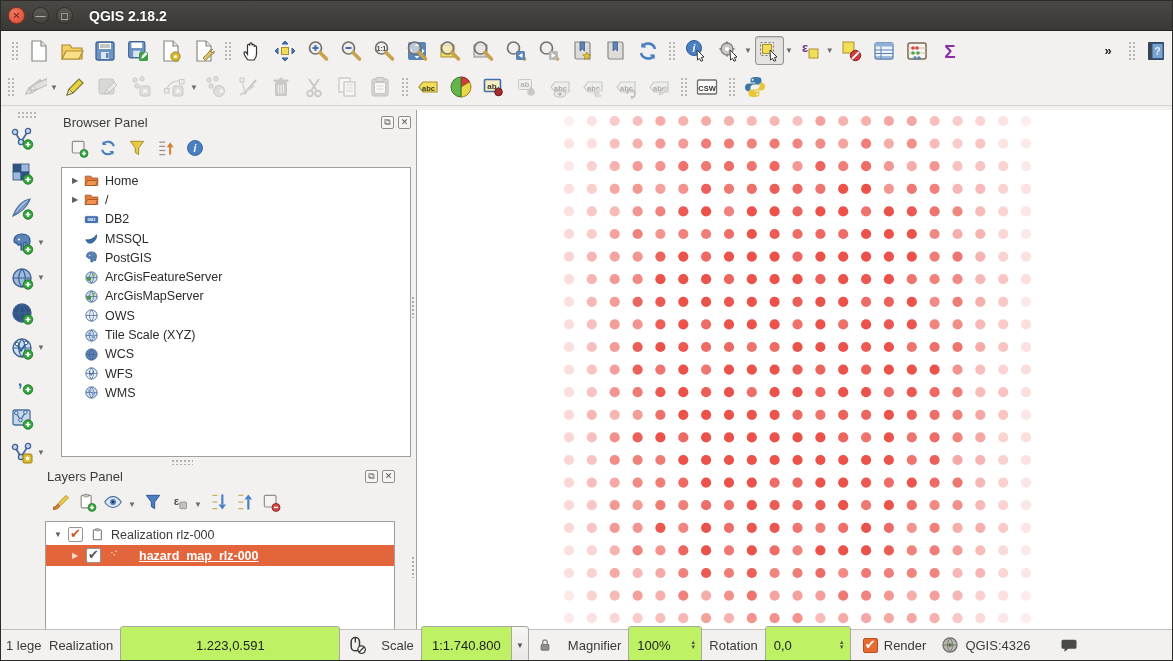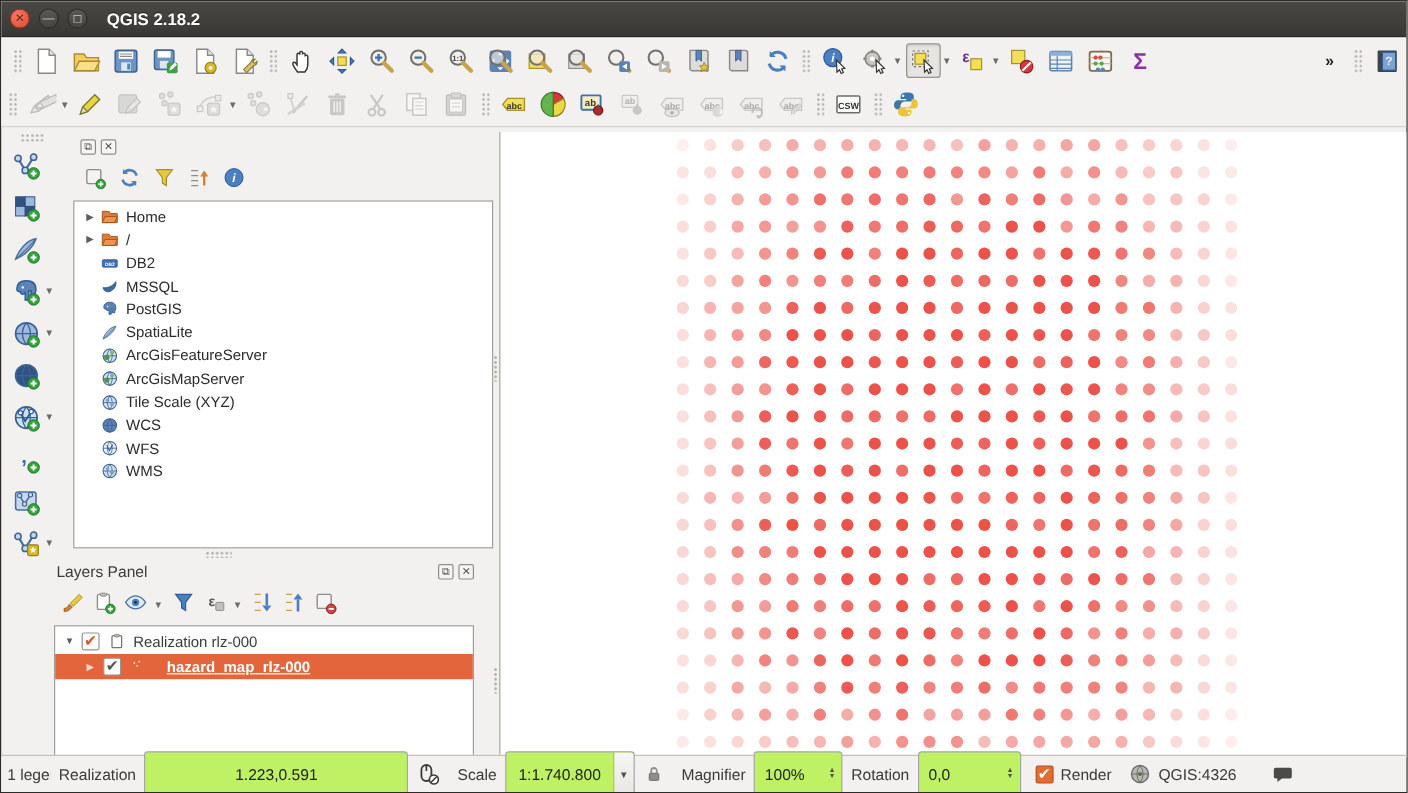--- a/index.html
+++ b/index.html
@@ -641,20 +641,21 @@
             <rect x="13" y="13" width="9" height="9" rx="1.5" fill="#d9b82f" stroke="#9b8018"></rect>
             <path d="M17.5 14.5l.8 1.8 2 .2-1.5 1.3.4 2-1.7-1-1.7 1 .4-2-1.5-1.3 2-.2z" fill="#fff"></path>
           </svg>
         </div>
         <span class="caret">▼</span>
       </div>
     </div>
 
   <div id="browser-panel">
     <div id="browser-title" class="panel-title">
+      <span class="ttl">Browser Panel</span>
       <span class="pbtn">⧉</span>
       <span class="pbtn">✕</span>
     </div>
     <div id="browser-tools">
         <div><svg viewBox="0 0 24 24" width="24" height="24">
             <rect x="4" y="4" width="14" height="14" rx="1.5" fill="#f4f3f1" stroke="#8f8d89" stroke-width="1.4"></rect>
             <circle cx="18" cy="18.5" r="4.8" fill="#33a43c" stroke="#1f7527" stroke-width=".8"></circle>
             <path d="M18 16v5M15.5 18.5h5" stroke="#fff" stroke-width="1.7"></path>
           </svg></div>
         <div><svg viewBox="0 0 24 24" width="24" height="24">
@@ -728,49 +729,49 @@
               <path d="M4 10c0-5 3.5-7 8-7s8 2 8 7c0 3-1.5 4.5-1.5 7h-3.2c0-2 .7-3.5.7-5.5h-2v7.5h-3V13c-1.8 2-4 1.2-4-1 0 0-3 .5-3-2z" fill="#5b83b4" stroke="#2d5a94" stroke-width="1.2"></path>
               <circle cx="9" cy="8.5" r="1" fill="#fff"></circle>
             </svg>
           </span>
           <span>PostGIS</span>
         </div>
         <div class="tree-row">
           <span class="expander"></span>
           <span class="ticon">
             <svg viewBox="0 0 24 24" width="24" height="24">
-              <path d="M3 20C8 18 17 12 20 3c-7 1-14 8-17 17z" fill="#9db9dd" stroke="#4a6f9d" stroke-width="1.2"></path>
-              <path d="M3 20C9 15 15 9 20 3" fill="none" stroke="#4a6f9d"></path>
+              <circle cx="12" cy="12" r="9" fill="#cfe0ef" stroke="#3e6293" stroke-width="1.4"></circle>
+              <path d="M3 12h18M12 3a14 14 0 0 1 0 18M12 3a14 14 0 0 0 0 18" fill="none" stroke="#3e6293" stroke-width="1.1"></path>
+              <circle cx="8" cy="14" r="3.5" fill="#4f9444"></circle>
+              <circle cx="15" cy="8" r="2.5" fill="#7fb36b"></circle>
             </svg>
           </span>
-          <span>SpatiaLite</span>
+          <span>ArcGisFeatureServer</span>
         </div>
         <div class="tree-row">
           <span class="expander"></span>
           <span class="ticon">
             <svg viewBox="0 0 24 24" width="24" height="24">
               <circle cx="12" cy="12" r="9" fill="#cfe0ef" stroke="#3e6293" stroke-width="1.4"></circle>
               <path d="M3 12h18M12 3a14 14 0 0 1 0 18M12 3a14 14 0 0 0 0 18" fill="none" stroke="#3e6293" stroke-width="1.1"></path>
               <circle cx="8" cy="14" r="3.5" fill="#4f9444"></circle>
               <circle cx="15" cy="8" r="2.5" fill="#7fb36b"></circle>
             </svg>
           </span>
-          <span>ArcGisFeatureServer</span>
+          <span>ArcGisMapServer</span>
         </div>
         <div class="tree-row">
           <span class="expander"></span>
           <span class="ticon">
             <svg viewBox="0 0 24 24" width="24" height="24">
-              <circle cx="12" cy="12" r="9" fill="#cfe0ef" stroke="#3e6293" stroke-width="1.4"></circle>
+              <circle cx="12" cy="12" r="9" fill="#eef3f9" stroke="#3e6293" stroke-width="1.4"></circle>
               <path d="M3 12h18M12 3a14 14 0 0 1 0 18M12 3a14 14 0 0 0 0 18" fill="none" stroke="#3e6293" stroke-width="1.1"></path>
-              <circle cx="8" cy="14" r="3.5" fill="#4f9444"></circle>
-              <circle cx="15" cy="8" r="2.5" fill="#7fb36b"></circle>
             </svg>
           </span>
-          <span>ArcGisMapServer</span>
+          <span>OWS</span>
         </div>
         <div class="tree-row">
           <span class="expander"></span>
           <span class="ticon">
             <svg viewBox="0 0 24 24" width="24" height="24">
               <circle cx="12" cy="12" r="9" fill="#cfe0ef" stroke="#3e6293" stroke-width="1.4"></circle>
               <path d="M3 12h18M12 3a14 14 0 0 1 0 18M12 3a14 14 0 0 0 0 18" fill="none" stroke="#3e6293" stroke-width="1.1"></path>
               <circle cx="9" cy="9" r="2.4" fill="#7fa3cc"></circle>
               <circle cx="15" cy="14" r="2.8" fill="#7fa3cc"></circle>
             </svg>

